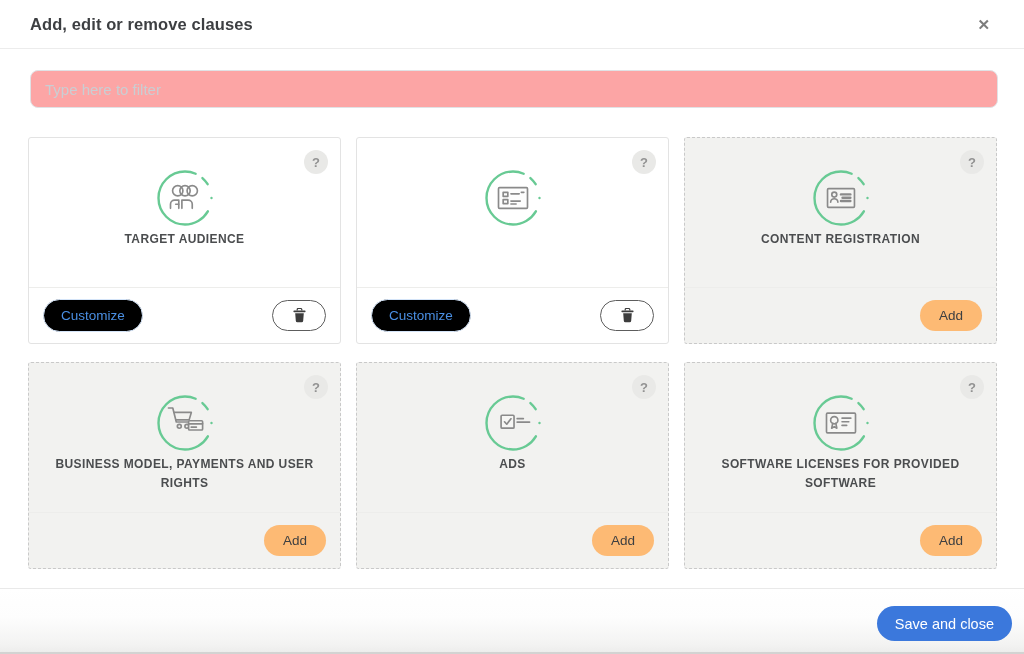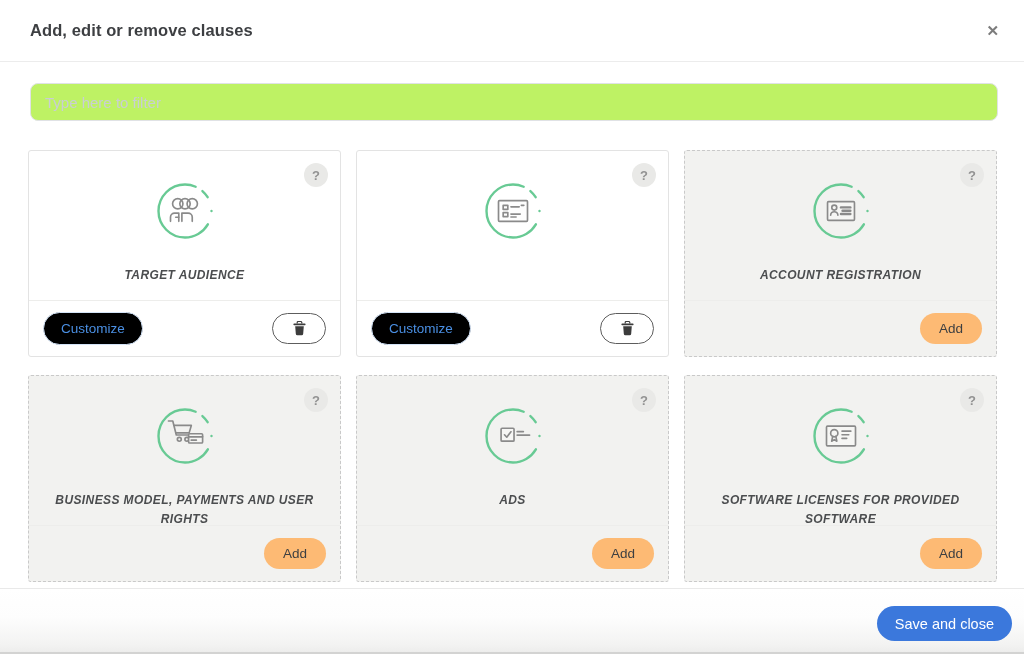--- a/index.html
+++ b/index.html
@@ -1,51 +1,51 @@
 <!DOCTYPE html>
 <html><head>
 <meta charset="utf-8">
 <style>
   * { margin:0; padding:0; box-sizing:border-box; }
   html,body { width:1024px; height:654px; overflow:hidden; background:#fff;
     font-family:"Liberation Sans", sans-serif; }
   .modal { position:relative; width:1024px; height:654px; background:#fff; }
 
   
-  .modal-header { height:62px; display:flex; align-items:center;
-    justify-content:space-between; padding:0 21px 0 30px;
+  .modal-header { height:49px; display:flex; align-items:center;
+    justify-content:space-between; padding:0 30px 0 30px;
     border-bottom:1px solid #ececec; }
   .modal-title { font-size:16.5px; font-weight:600; color:#3d3f42; letter-spacing:.1px; }
   .close-btn { font-size:15px; font-weight:700; color:#7c7c7c; cursor:pointer;
     background:none; border:none; line-height:1; padding:4px; }
 
   
   .filter-row { padding:21px 26px 0 30px; }
   .filter-input { width:100%; height:38px; border:1px solid #e0e2e5; border-radius:8px;
-    padding:14px 14px; font-size:15px; color:#555; outline:none; background:#bef264; }
+    padding:14px 14px; font-size:15px; color:#555; outline:none; background:#fca5a5; }
   .filter-input::placeholder { color:#c9ced3; }
 
   
   .cards-grid { display:grid; grid-template-columns:repeat(3, 1fr);
     column-gap:15px; row-gap:18px; margin:29px 27px 0 28px; }
   .card { position:relative; height:207px; border-radius:3px; }
   .card.added { background:#fff; border:1px solid #e3e3e3; }
   .card.available { background:#f2f2f0; border:1px dashed #c9c9c9; }
 
   .help-badge { position:absolute; top:12px; right:12px; width:24px; height:24px;
     border-radius:50%; background:#e9e9e7; color:#929292; font-size:13px;
     font-weight:700; display:flex; align-items:center; justify-content:center;
     cursor:pointer; }
 
   .icon-wrap { position:relative; width:58px; height:58px; margin:31px auto 0; }
   .icon-wrap svg { position:absolute; left:0; top:0; }
 
-  .card-title { margin-top:26px; padding:0 22px; text-align:center;
+  .card-title { margin-top:3px; padding:0 22px; text-align:center;
     font-size:12px; font-weight:700; color:#4b4d4f; letter-spacing:.4px;
-    line-height:1.55;font-style:italic; }
+    line-height:1.55; }
 
   .card-footer { position:absolute; left:0; right:0; bottom:0; height:56px;
     border-top:1px solid #ededeb; display:flex; align-items:center; padding:0 14px; }
   .card.added .card-footer { justify-content:space-between; }
   .card.available .card-footer { justify-content:flex-end; }
 
   .customize-btn { background:#000000; border:1px solid #d4e4f8; color:#4a8fe3;
     font-size:13.5px; font-family:inherit; border-radius:17px; padding:8px 17px;
     cursor:pointer; }
   .trash-btn { background:#fff; border:1.6px solid #5d5d5d; border-radius:17px;
@@ -144,21 +144,21 @@
         </svg>
         <svg width="58" height="58" viewBox="0 0 56 56" class="glyph">
           <rect x="15" y="19" width="26" height="18" rx="1" fill="#f6f6f4"></rect>
           <circle cx="21.5" cy="24.7" r="2.4"></circle>
           <path d="M18,32 a3.5,3.3 0 0 1 7,0"></path>
           <path d="M28,24.5 h9" stroke-width="2.4"></path>
           <path d="M29.5,27.7 h7.5" stroke-width="2.4"></path>
           <path d="M28,30.9 h9" stroke-width="2.4"></path>
         </svg>
       </div>
-      <div class="card-title">ACCOUNT REGISTRATION</div>
+      <div class="card-title">CONTENT REGISTRATION</div>
       <div class="card-footer">
         <button class="add-btn">Add</button>
       </div>
     </div>
 
     <div class="card available">
       <div class="help-badge">?</div>
       <div class="icon-wrap">
         <svg width="58" height="58" viewBox="0 0 58 58">
           <circle cx="29" cy="29" r="26.5" fill="none" stroke="#68ca94" stroke-width="2.4" stroke-linecap="round" stroke-dasharray="0 14 121 8 8 15.5"></circle>

